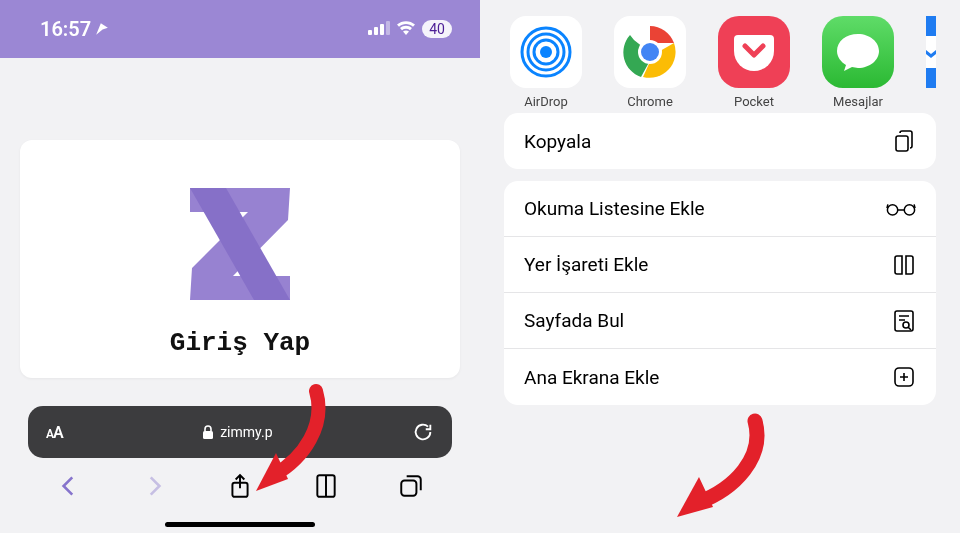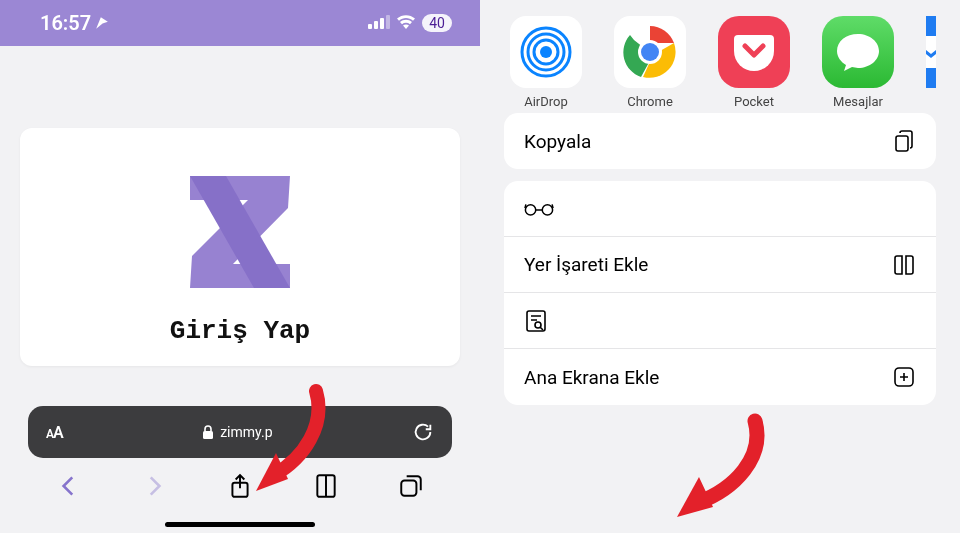--- a/index.html
+++ b/index.html
@@ -1,20 +1,20 @@
 <!DOCTYPE html>
 <html><head>
   <meta charset="utf-8">
   <style>
     * { margin: 0; padding: 0; box-sizing: border-box; }
     body { font-family: -apple-system, BlinkMacSystemFont, "Segoe UI", Roboto, sans-serif; background: #fff; width: 960px; height: 533px; display: flex; overflow: hidden; }
     
     
     .left-panel { width: 480px; height: 533px; background: #f2f2f4; position: relative; }
-    .status-bar { height: 46px; background: #9b87d4; display: flex; align-items: center; justify-content: space-between; padding: 0 28px 0 40px; color: #fff; }
+    .status-bar { height: 58px; background: #9b87d4; display: flex; align-items: center; justify-content: space-between; padding: 0 28px 0 40px; color: #fff; }
     .status-time { font-size: 20px; font-weight: 600; display: flex; align-items: center; gap: 4px; }
     .status-icons { display: flex; align-items: center; gap: 6px; }
     .signal-icon svg { width: 22px; height: 14px; }
     .wifi-icon svg { width: 20px; height: 16px; }
     .battery-badge { background: rgba(255,255,255,0.9); color: #4c1d95; font-size: 14px; font-weight: 400; border-radius: 9px; padding: 1px 7px; }
     
     .card { margin: 82px 20px 0 20px; background: #fff; border-radius: 12px; padding: 38px 0 20px 0; text-align: center; box-shadow: 0 1px 3px rgba(0,0,0,0.05); }
     .logo { width: 140px; height: 130px; margin: 0 auto 20px auto; }
     .card-title { font-size: 26px; font-weight: 700; color: #111; font-family: Liberation Mono, monospace; }
     
@@ -200,33 +200,35 @@
       <span>Kopyala</span>
       <svg class="action-icon" viewBox="0 0 24 24" fill="none" stroke="currentColor" stroke-width="1.6">
           <rect x="4" y="7" width="12" height="15" rx="2"></rect>
           <path d="M8 4 a2 2 0 0 1 2 -2 h8 a2 2 0 0 1 2 2 v13 a2 2 0 0 1 -2 2"></path>
         </svg>
     </div>
   </div>
 
   <div class="action-list">
     <div class="action-row">
+      <span>Okuma Listesine Ekle</span>
       <svg class="action-icon" viewBox="0 0 32 16" fill="none" stroke="currentColor" stroke-width="1.6" style="width:30px">
           <circle cx="7" cy="9" r="5.5"></circle>
           <circle cx="25" cy="9" r="5.5"></circle>
           <path d="M12.5 9 h7 M1 7 l1 -4 M31 7 l-1 -4"></path>
         </svg>
     </div>
     <div class="action-row">
       <span>Yer İşareti Ekle</span>
       <svg class="action-icon" viewBox="0 0 24 24" fill="none" stroke="currentColor" stroke-width="1.6">
           <path d="M3 5 a2 2 0 0 1 2 -2 h5 v18 h-5 a2 2 0 0 1 -2 -2 Z M21 5 a2 2 0 0 0 -2 -2 h-5 v18 h5 a2 2 0 0 0 2 -2 Z"></path>
         </svg>
     </div>
     <div class="action-row">
+      <span>Sayfada Bul</span>
       <svg class="action-icon" viewBox="0 0 24 24" fill="none" stroke="currentColor" stroke-width="1.6">
           <rect x="3" y="2" width="18" height="20" rx="2"></rect>
           <path d="M7 7 h10 M7 11 h6"></path>
           <circle cx="14" cy="16" r="3"></circle>
           <path d="M16.2 18.2 L19 21"></path>
         </svg>
     </div>
     <div class="action-row">
       <span>Ana Ekrana Ekle</span>
       <svg class="action-icon" viewBox="0 0 24 24" fill="none" stroke="currentColor" stroke-width="1.6">

